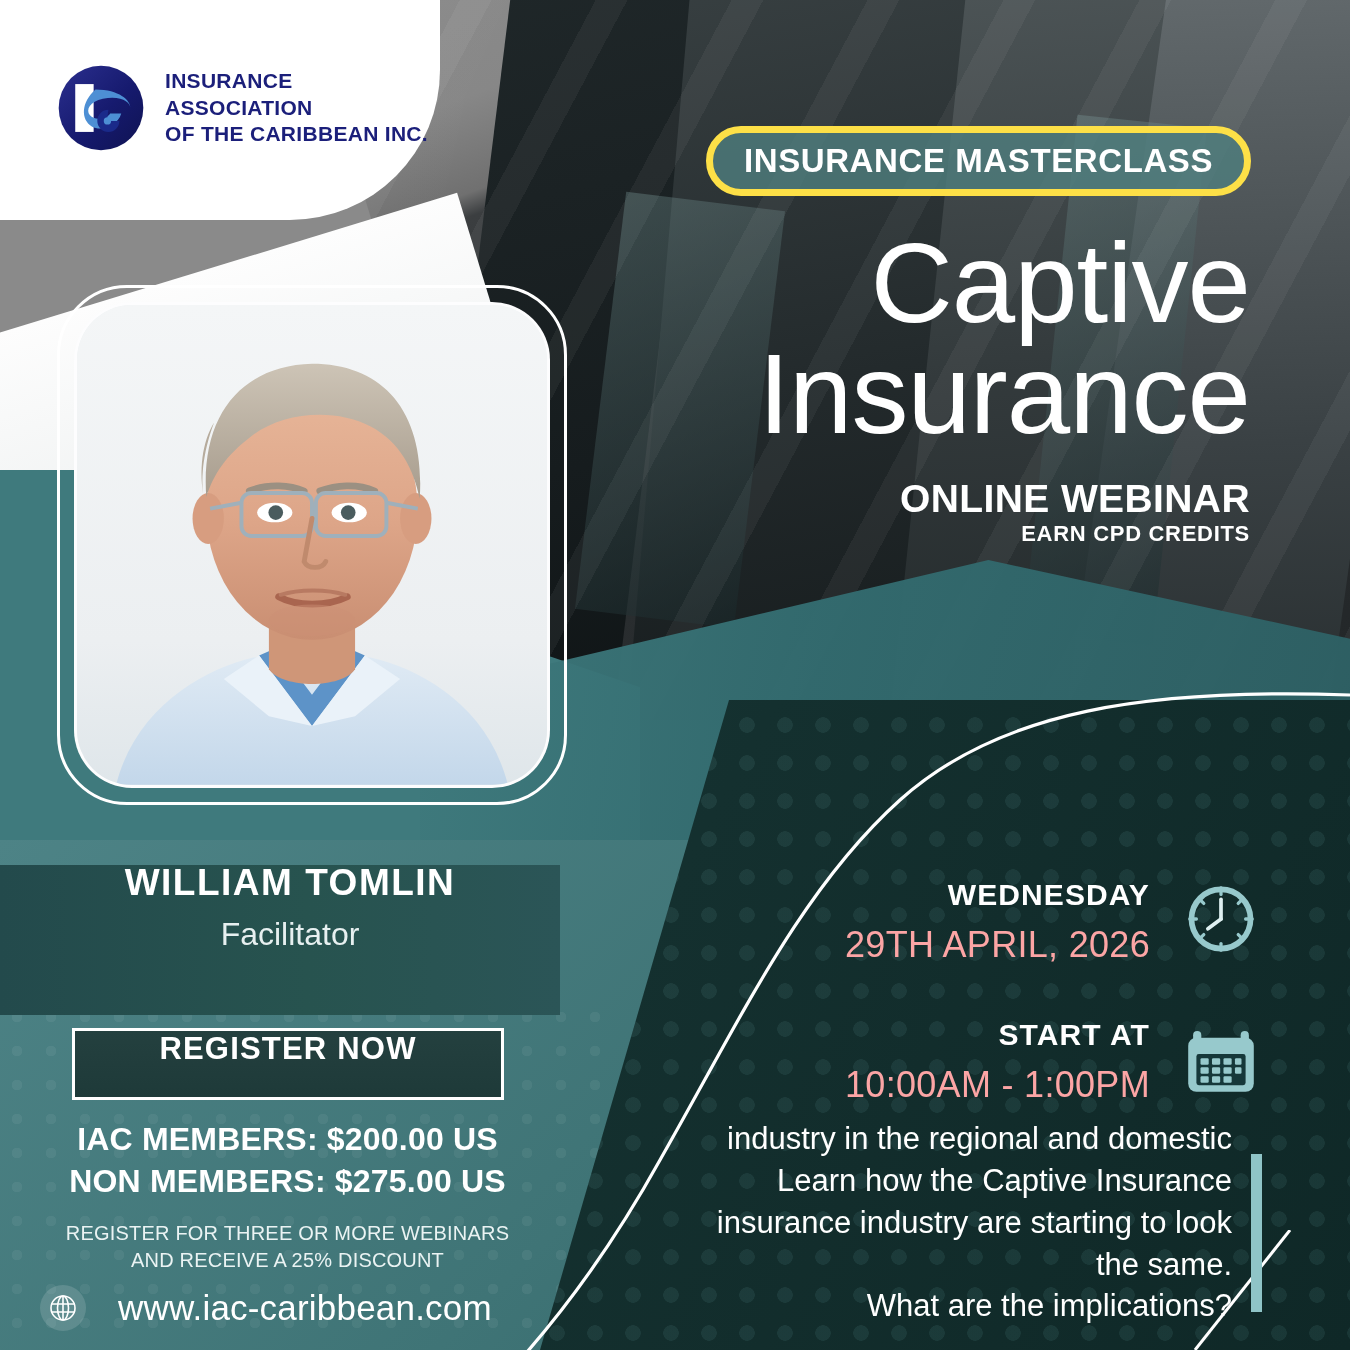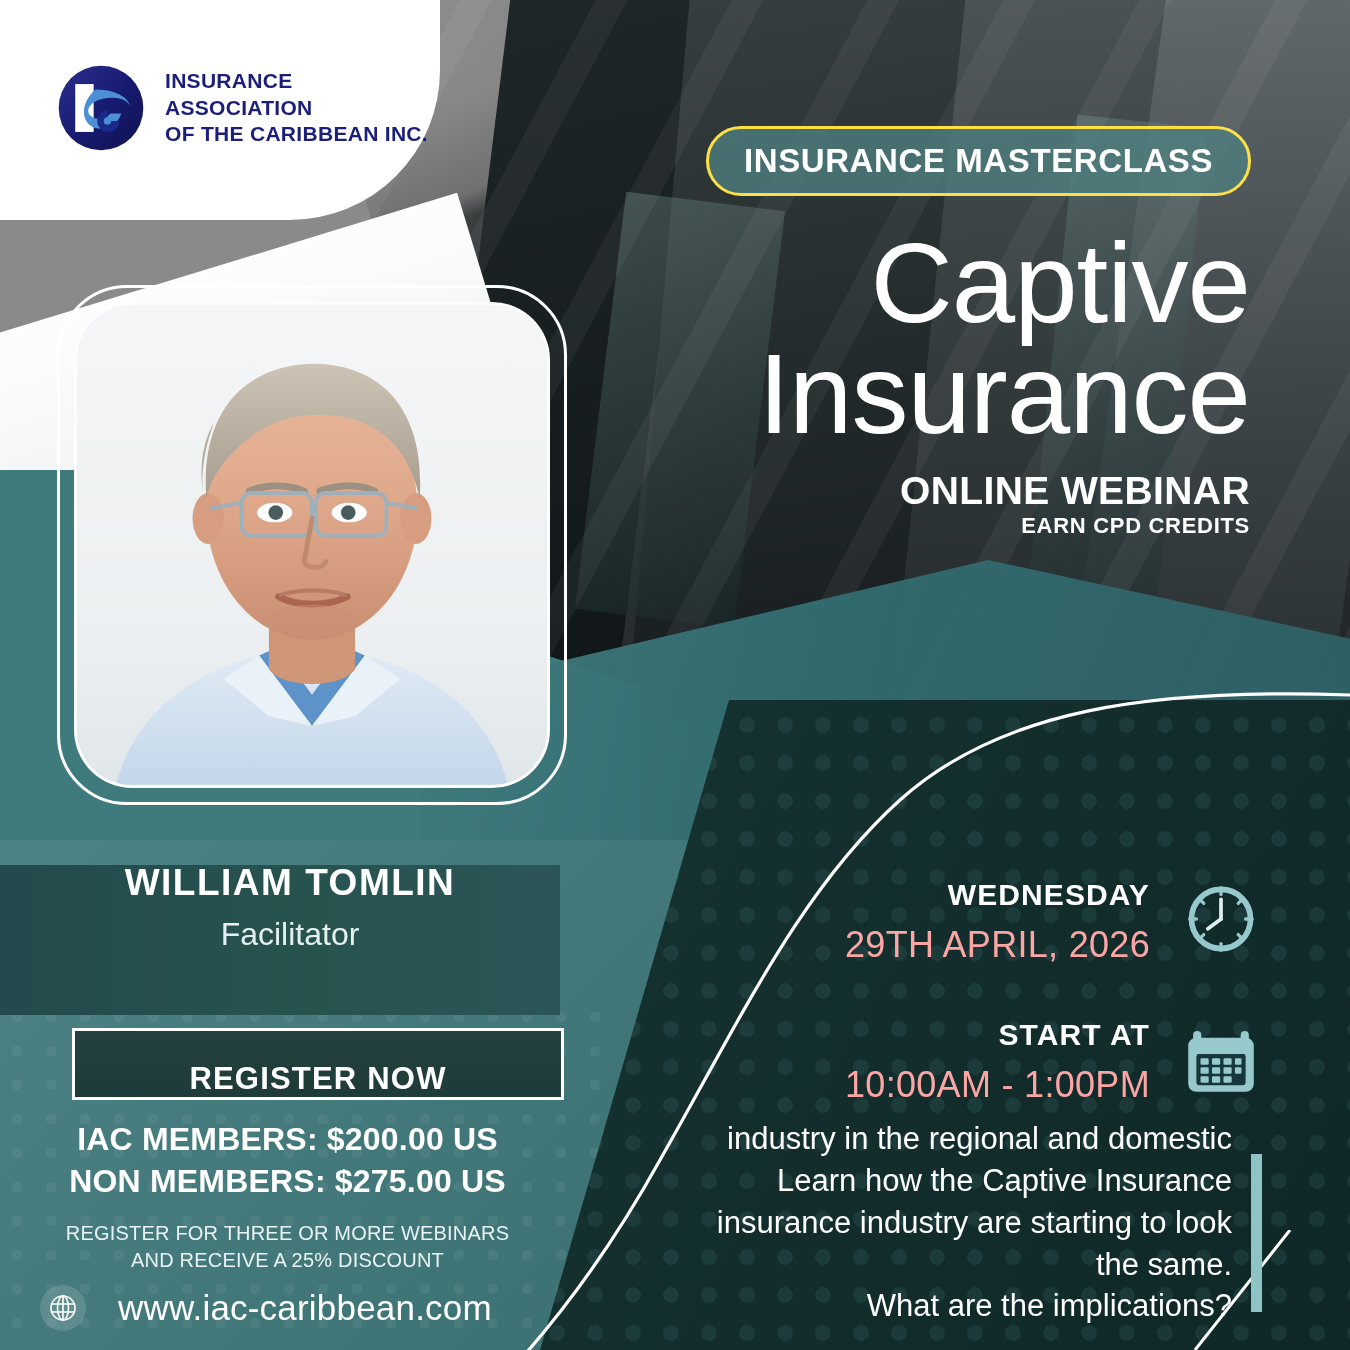--- a/index.html
+++ b/index.html
@@ -145,39 +145,39 @@
   }
   .logo-mark{ width:92px; height:92px; flex:0 0 auto; }
   .logo-text{
     color:#1b1f7a; font-weight:bold; font-size:21px; line-height:1.28;
     letter-spacing:.3px;
   }
 
   
   .badge{
     position:absolute; left:706px; top:126px; width:545px; height:70px;
-    border:3px solid #fde047; border-radius:40px;
+    border:7px solid #fde047; border-radius:40px;
     background:rgba(79,126,126,0.80);
     display:flex; align-items:center; justify-content:center;
   }
   .badge-label{
     color:#fff; font-size:33px; font-weight:bold; letter-spacing:.6px;
   }
 
   
   .hero{
     position:absolute; right:100px; top:228px; width:660px; text-align:right;
   }
   .hero-line{
     color:#fff; font-size:114px; line-height:.97; font-weight:normal;
     letter-spacing:-1px; white-space:nowrap;
   }
   .hero-sub{
     color:#fff; font-size:39px; font-weight:bold; letter-spacing:.4px;
-    margin-top:20px;
+    margin-top:28px;
   }
   .hero-sub2{
     color:#fff; font-size:22px; font-weight:bold; letter-spacing:.7px;
     margin-top:0;
   }
 
   
   .portrait-outer{
     position:absolute; left:57px; top:285px; width:510px; height:520px;
     border:3px solid #ffffff; border-radius:70px;
@@ -196,24 +196,24 @@
   }
   .speaker-name{
     color:#fff; font-size:37px; font-weight:bold; letter-spacing:1.5px;
   }
   .speaker-role{
     color:#e7f0f0; font-size:32px; margin-top:12px; font-weight:normal;
   }
 
   
   .register-btn{
-    position:absolute; left:72px; top:1028px; width:492px; height:72px;
+    position:absolute; left:72px; top:1028px; width:432px; height:72px;
     border:3px solid #ffffff;
     background:linear-gradient(180deg,#24403f 0%,#1e3a39 100%);
-    display:flex; align-items:flex-end; justify-content:center;
+    display:flex; align-items:flex-start; justify-content:center;
   }
   .register-label{
     color:#fff; font-size:31px; font-weight:bold; letter-spacing:1.2px;
   }
 
   
   .pricing{
     position:absolute; left:0; top:1118px; width:575px; text-align:center;
   }
   .price-line{

